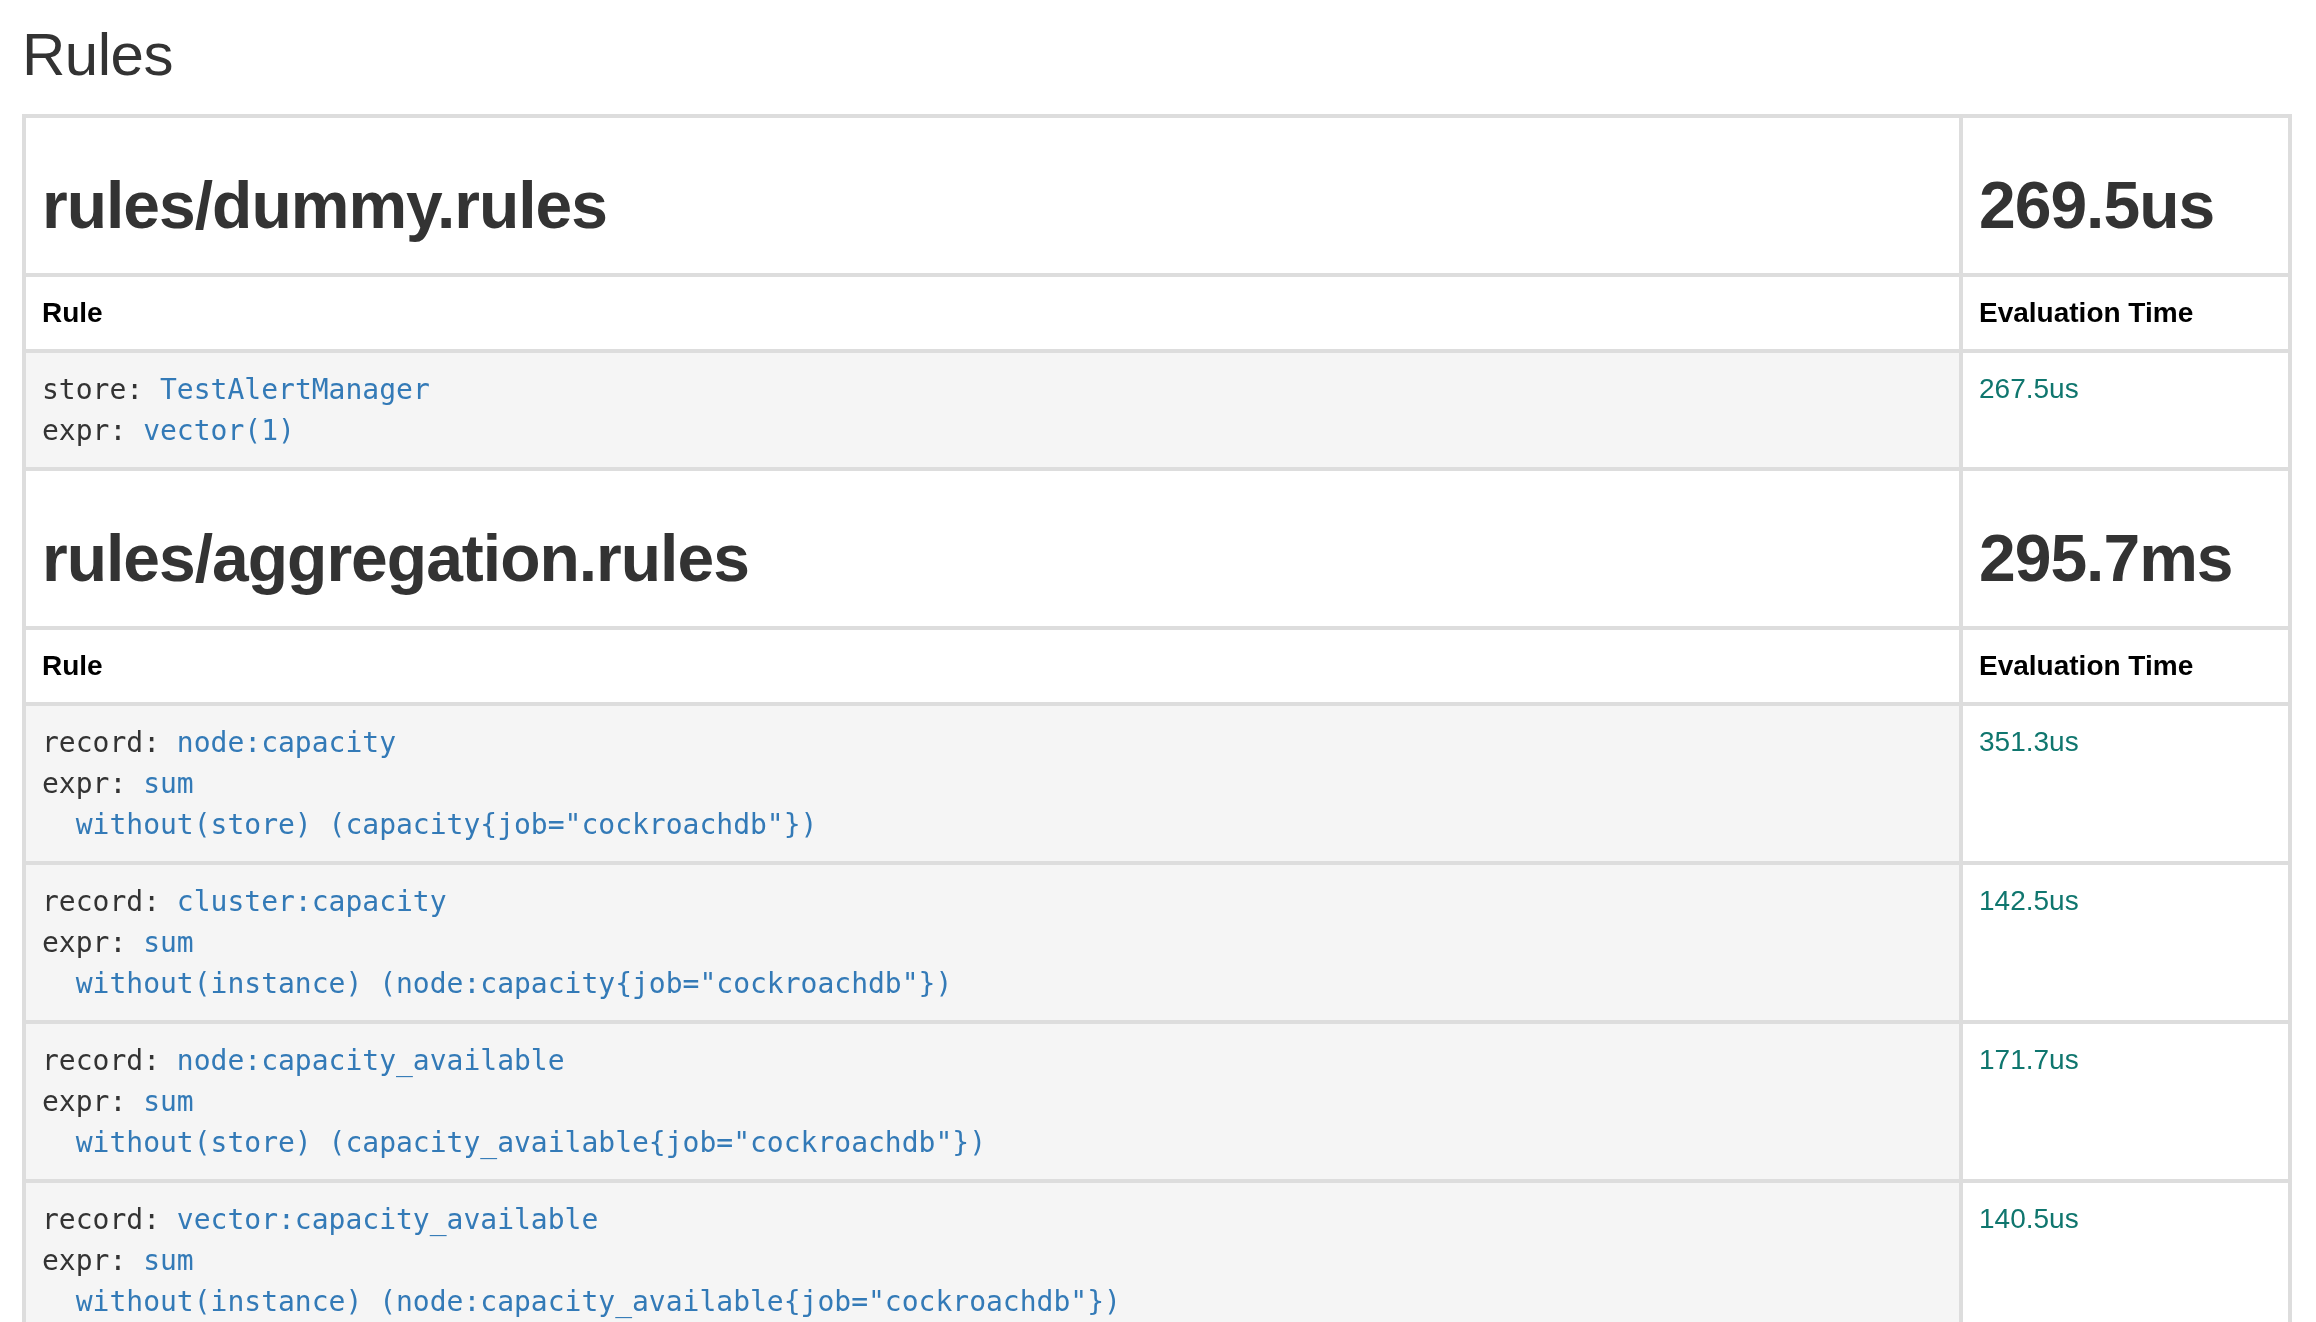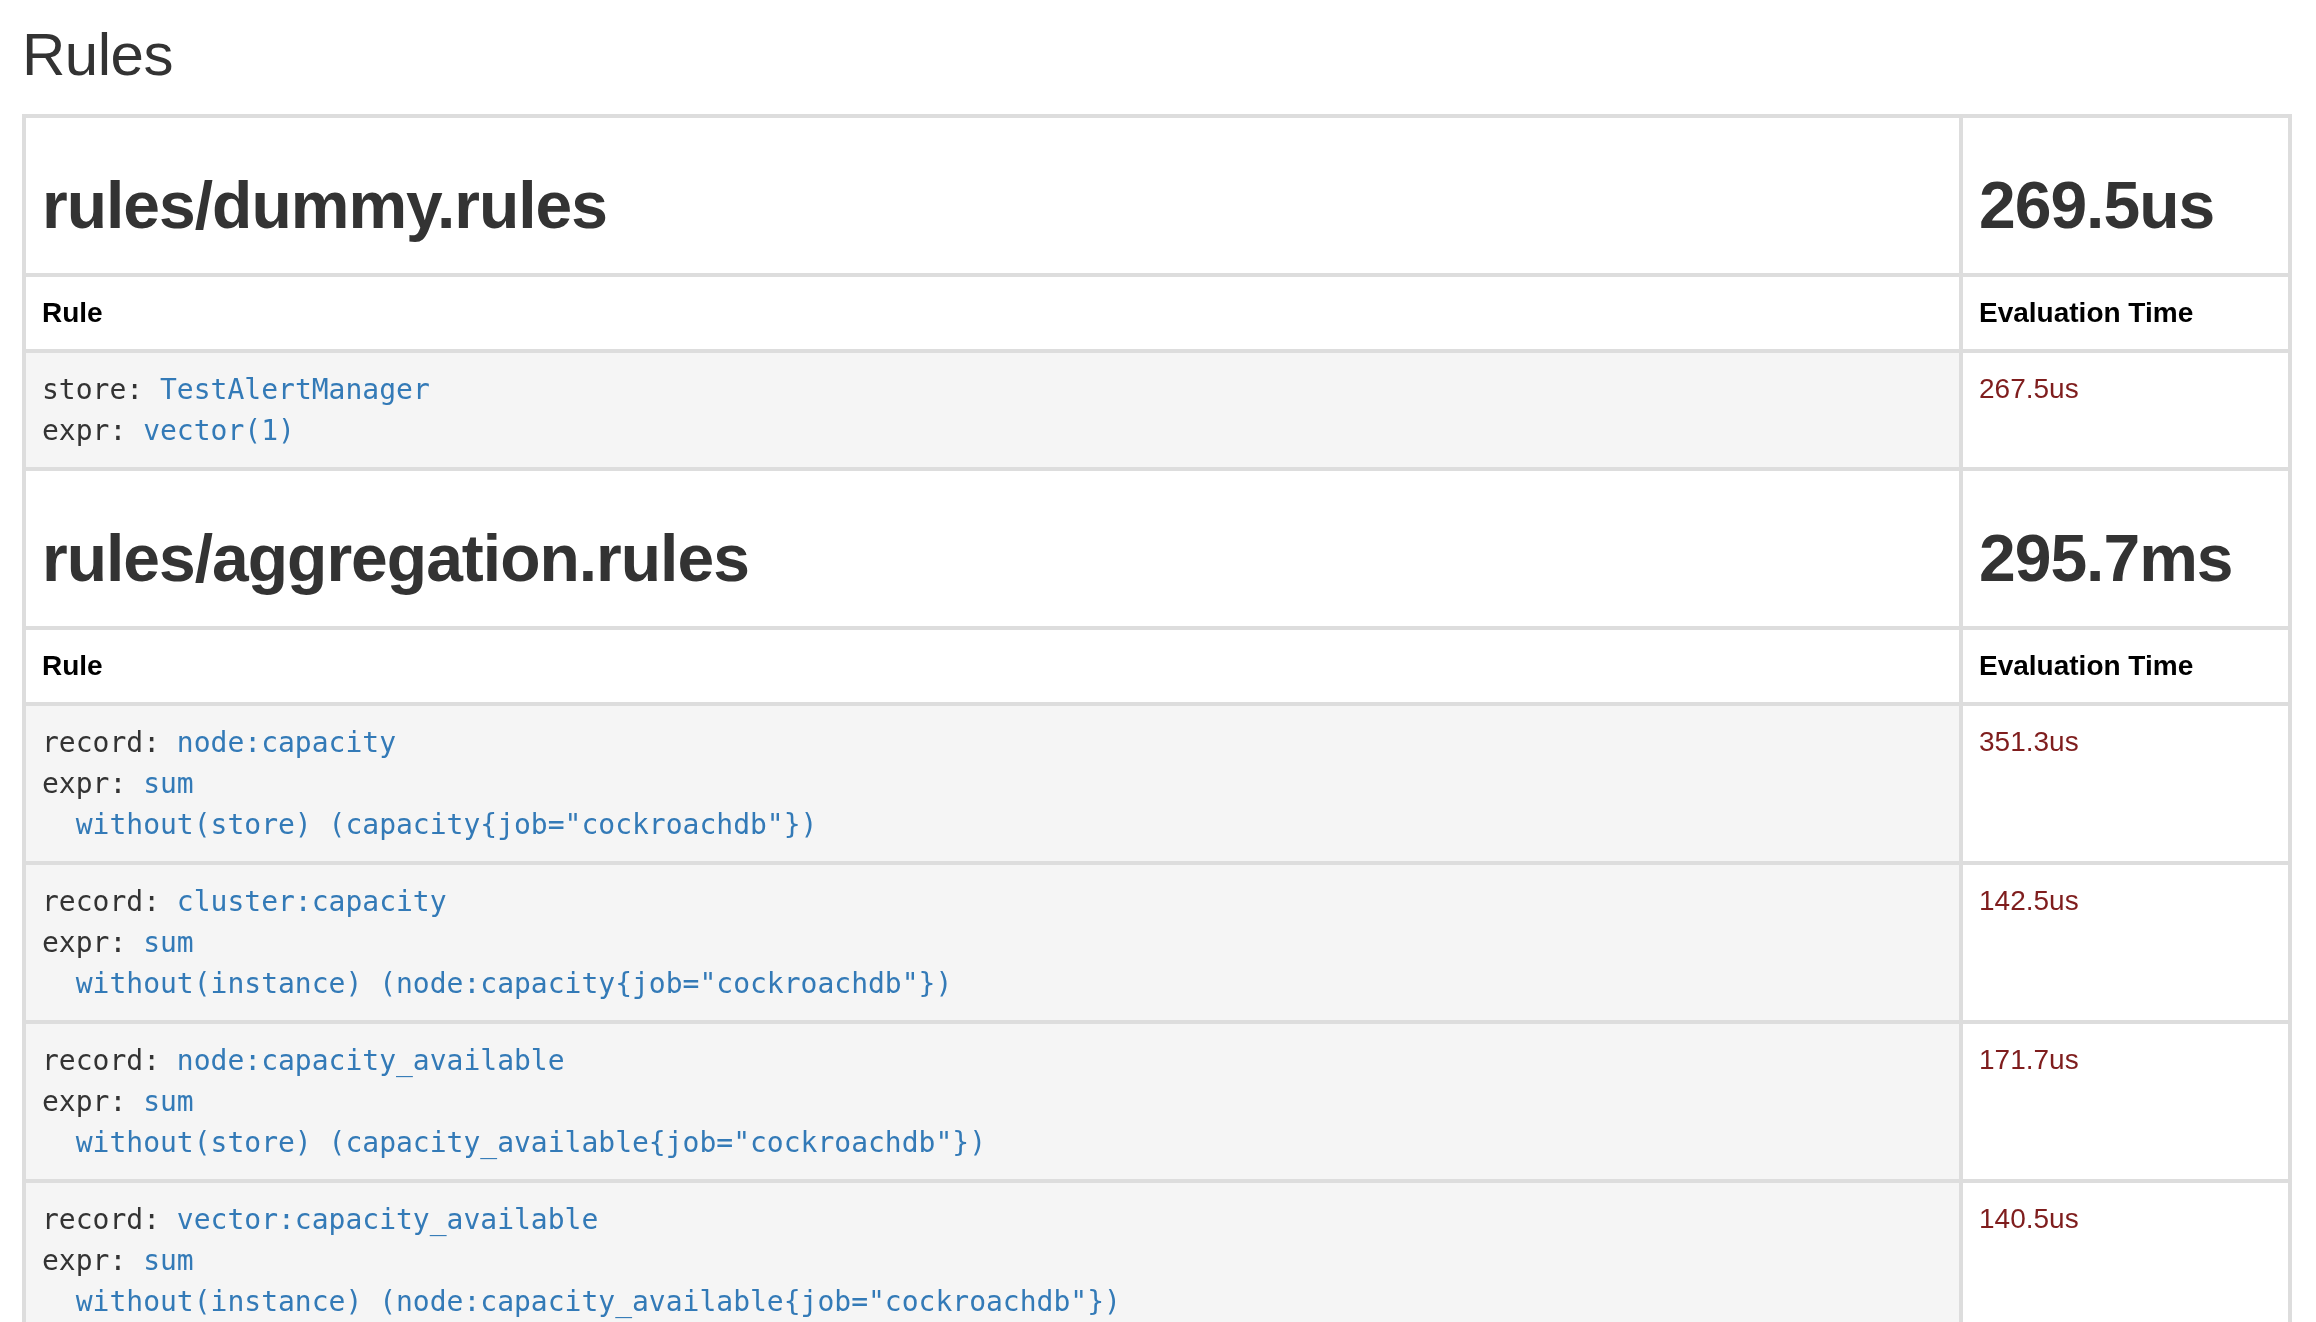--- a/index.html
+++ b/index.html
@@ -64,21 +64,21 @@
     line-height: 41px;
     color: #333333;
     white-space: pre;
   }
   .code-kw { color: #333333; }
   a.code-link { color: #337ab7; text-decoration: none; cursor: pointer; }
 
   td.time-cell {
     font-size: 28px;
     line-height: 40px;
-    color: #7f1d1d;
+    color: #0f766e;
     background: #ffffff;
   }
 </style>
 </head>
 <body>
 
 <div class="page">
   <h1 class="page-title">Rules</h1>
 
   <table class="rules-table">

